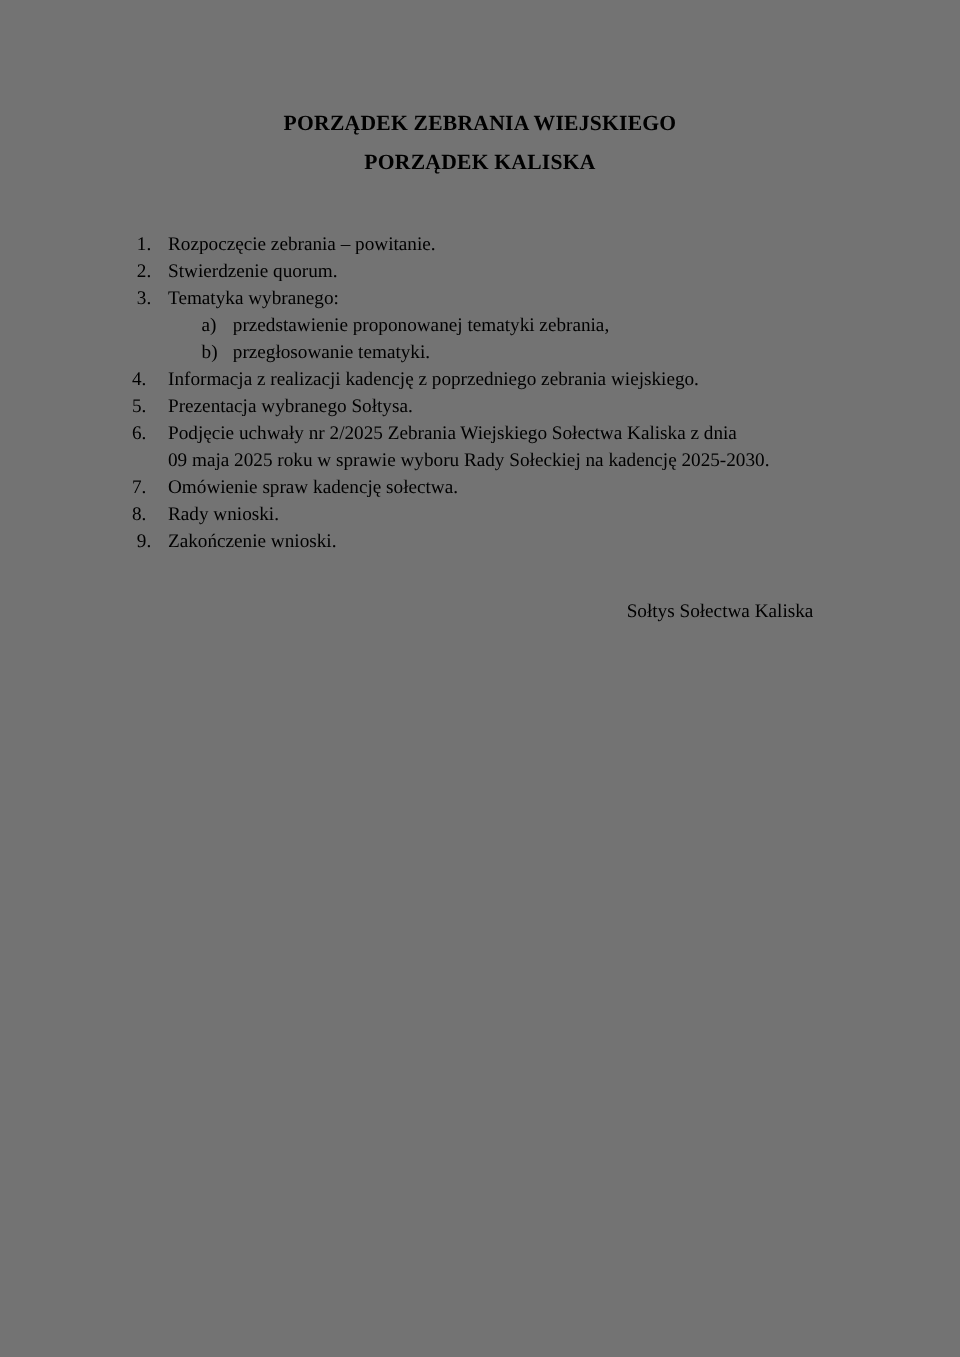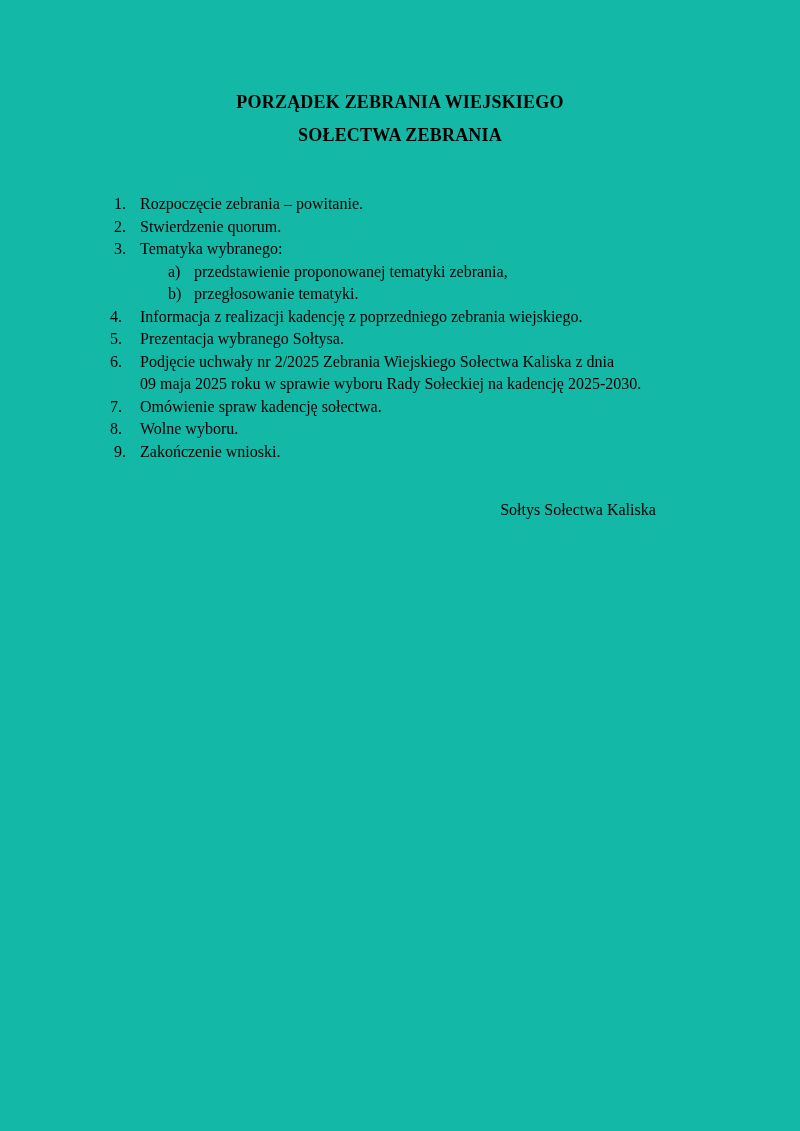--- a/index.html
+++ b/index.html
@@ -4,21 +4,21 @@
 <style>
   html, body {
     margin: 0;
     padding: 0;
     background: #ffffff;
   }
   .page {
     position: relative;
     width: 800px;
     height: 1131px;
-    background: #14b8a6;
+    background: #737373;
     color: #000000;
     font-family: "Liberation Serif", "DejaVu Serif", serif;
     overflow: hidden;
   }
   .title-block {
     position: absolute;
     top: 92px;
     left: 0;
     right: 0;
     text-align: center;
@@ -64,38 +64,38 @@
   .subrow .num {
     flex: none;
     width: 26px;
   }
   .multiline {
     white-space: pre-line;
   }
   .signature-block {
     position: absolute;
     top: 500px;
-    left: 428px;
+    left: 450px;
     width: 300px;
     text-align: center;
     font-size: 16px;
     line-height: 20px;
   }
   .signature-name {
     margin-top: 9px;
   }
 </style>
 </head>
 <body>
 
 <div class="page">
 
   <div class="title-block">
     <div class="title-line">PORZĄDEK ZEBRANIA WIEJSKIEGO</div>
-    <div class="title-line">SOŁECTWA ZEBRANIA</div>
+    <div class="title-line">PORZĄDEK KALISKA</div>
   </div>
 
   <div class="agenda">
 
     <div class="row">
       <span class="num">1.</span>
       <span class="txt">Rozpoczęcie zebrania – powitanie.</span>
     </div>
 
     <div class="row">
@@ -134,21 +134,21 @@
 09 maja 2025 roku w sprawie wyboru Rady Sołeckiej na kadencję 2025-2030.</span>
     </div>
 
     <div class="row no-indent">
       <span class="num">7.</span>
       <span class="txt">Omówienie spraw kadencję sołectwa.</span>
     </div>
 
     <div class="row no-indent">
       <span class="num">8.</span>
-      <span class="txt">Wolne wyboru.</span>
+      <span class="txt">Rady wnioski.</span>
     </div>
 
     <div class="row">
       <span class="num">9.</span>
       <span class="txt">Zakończenie wnioski.</span>
     </div>
 
   </div>
 
   <div class="signature-block">

